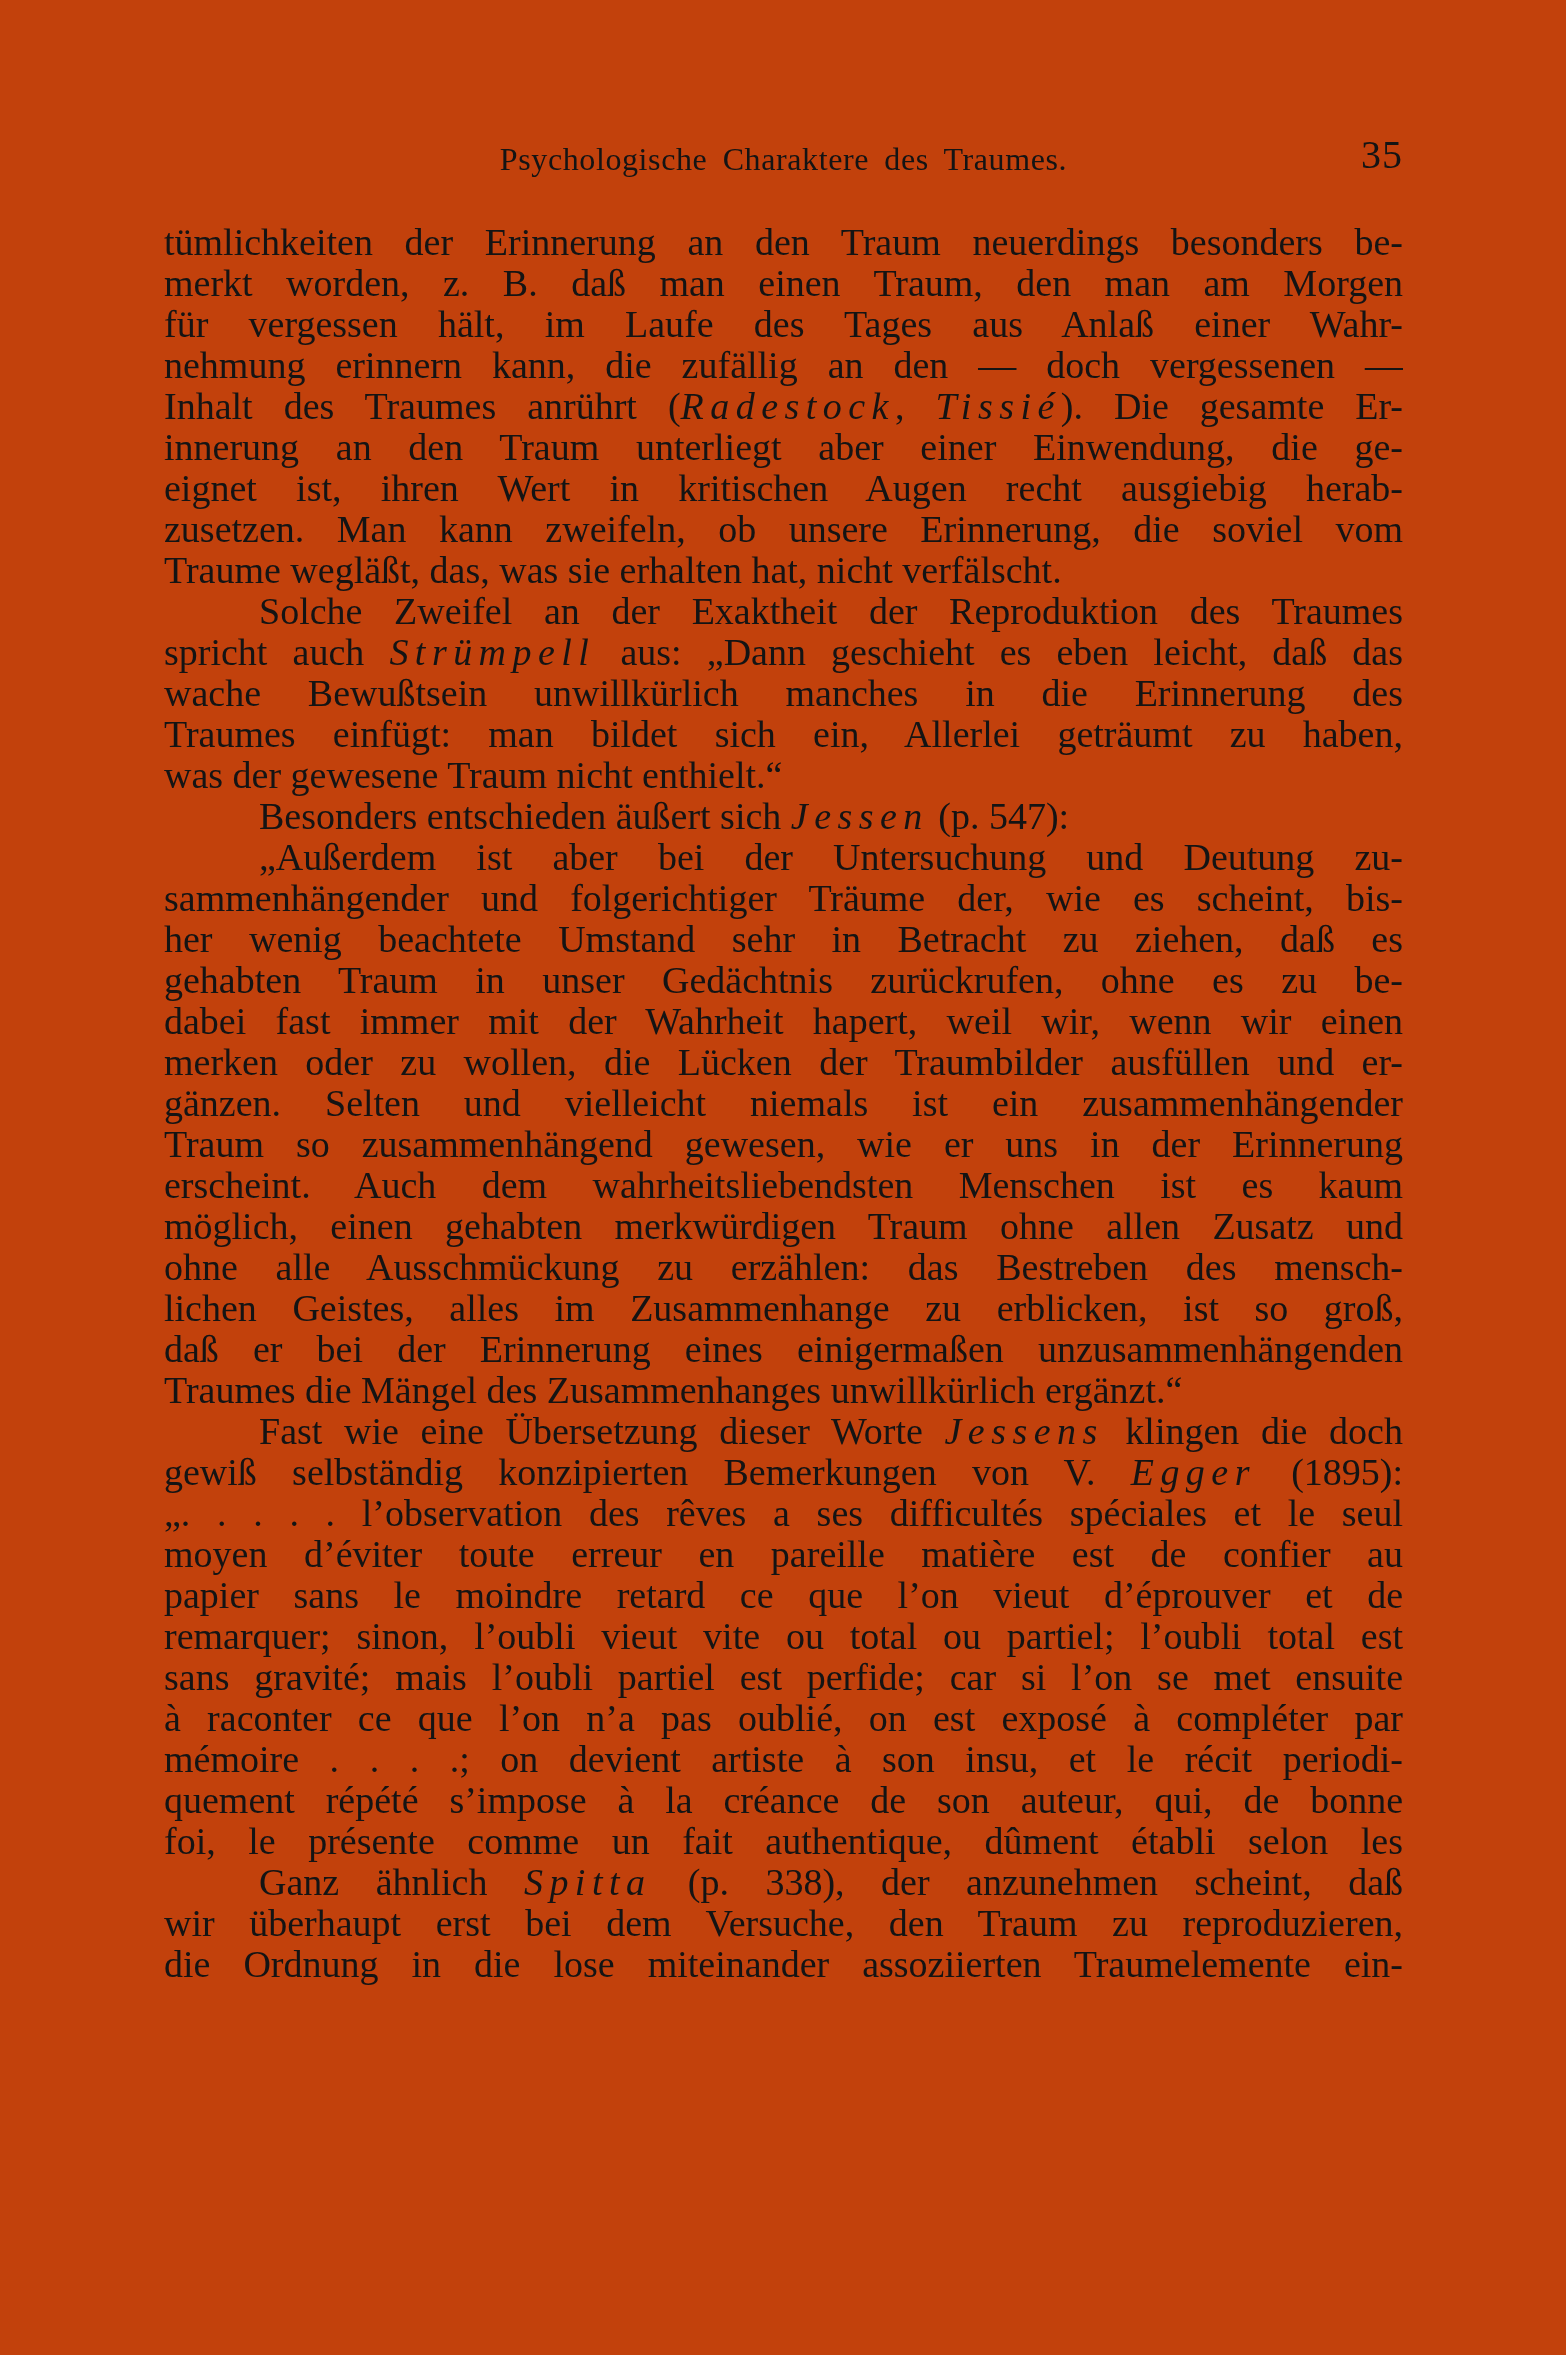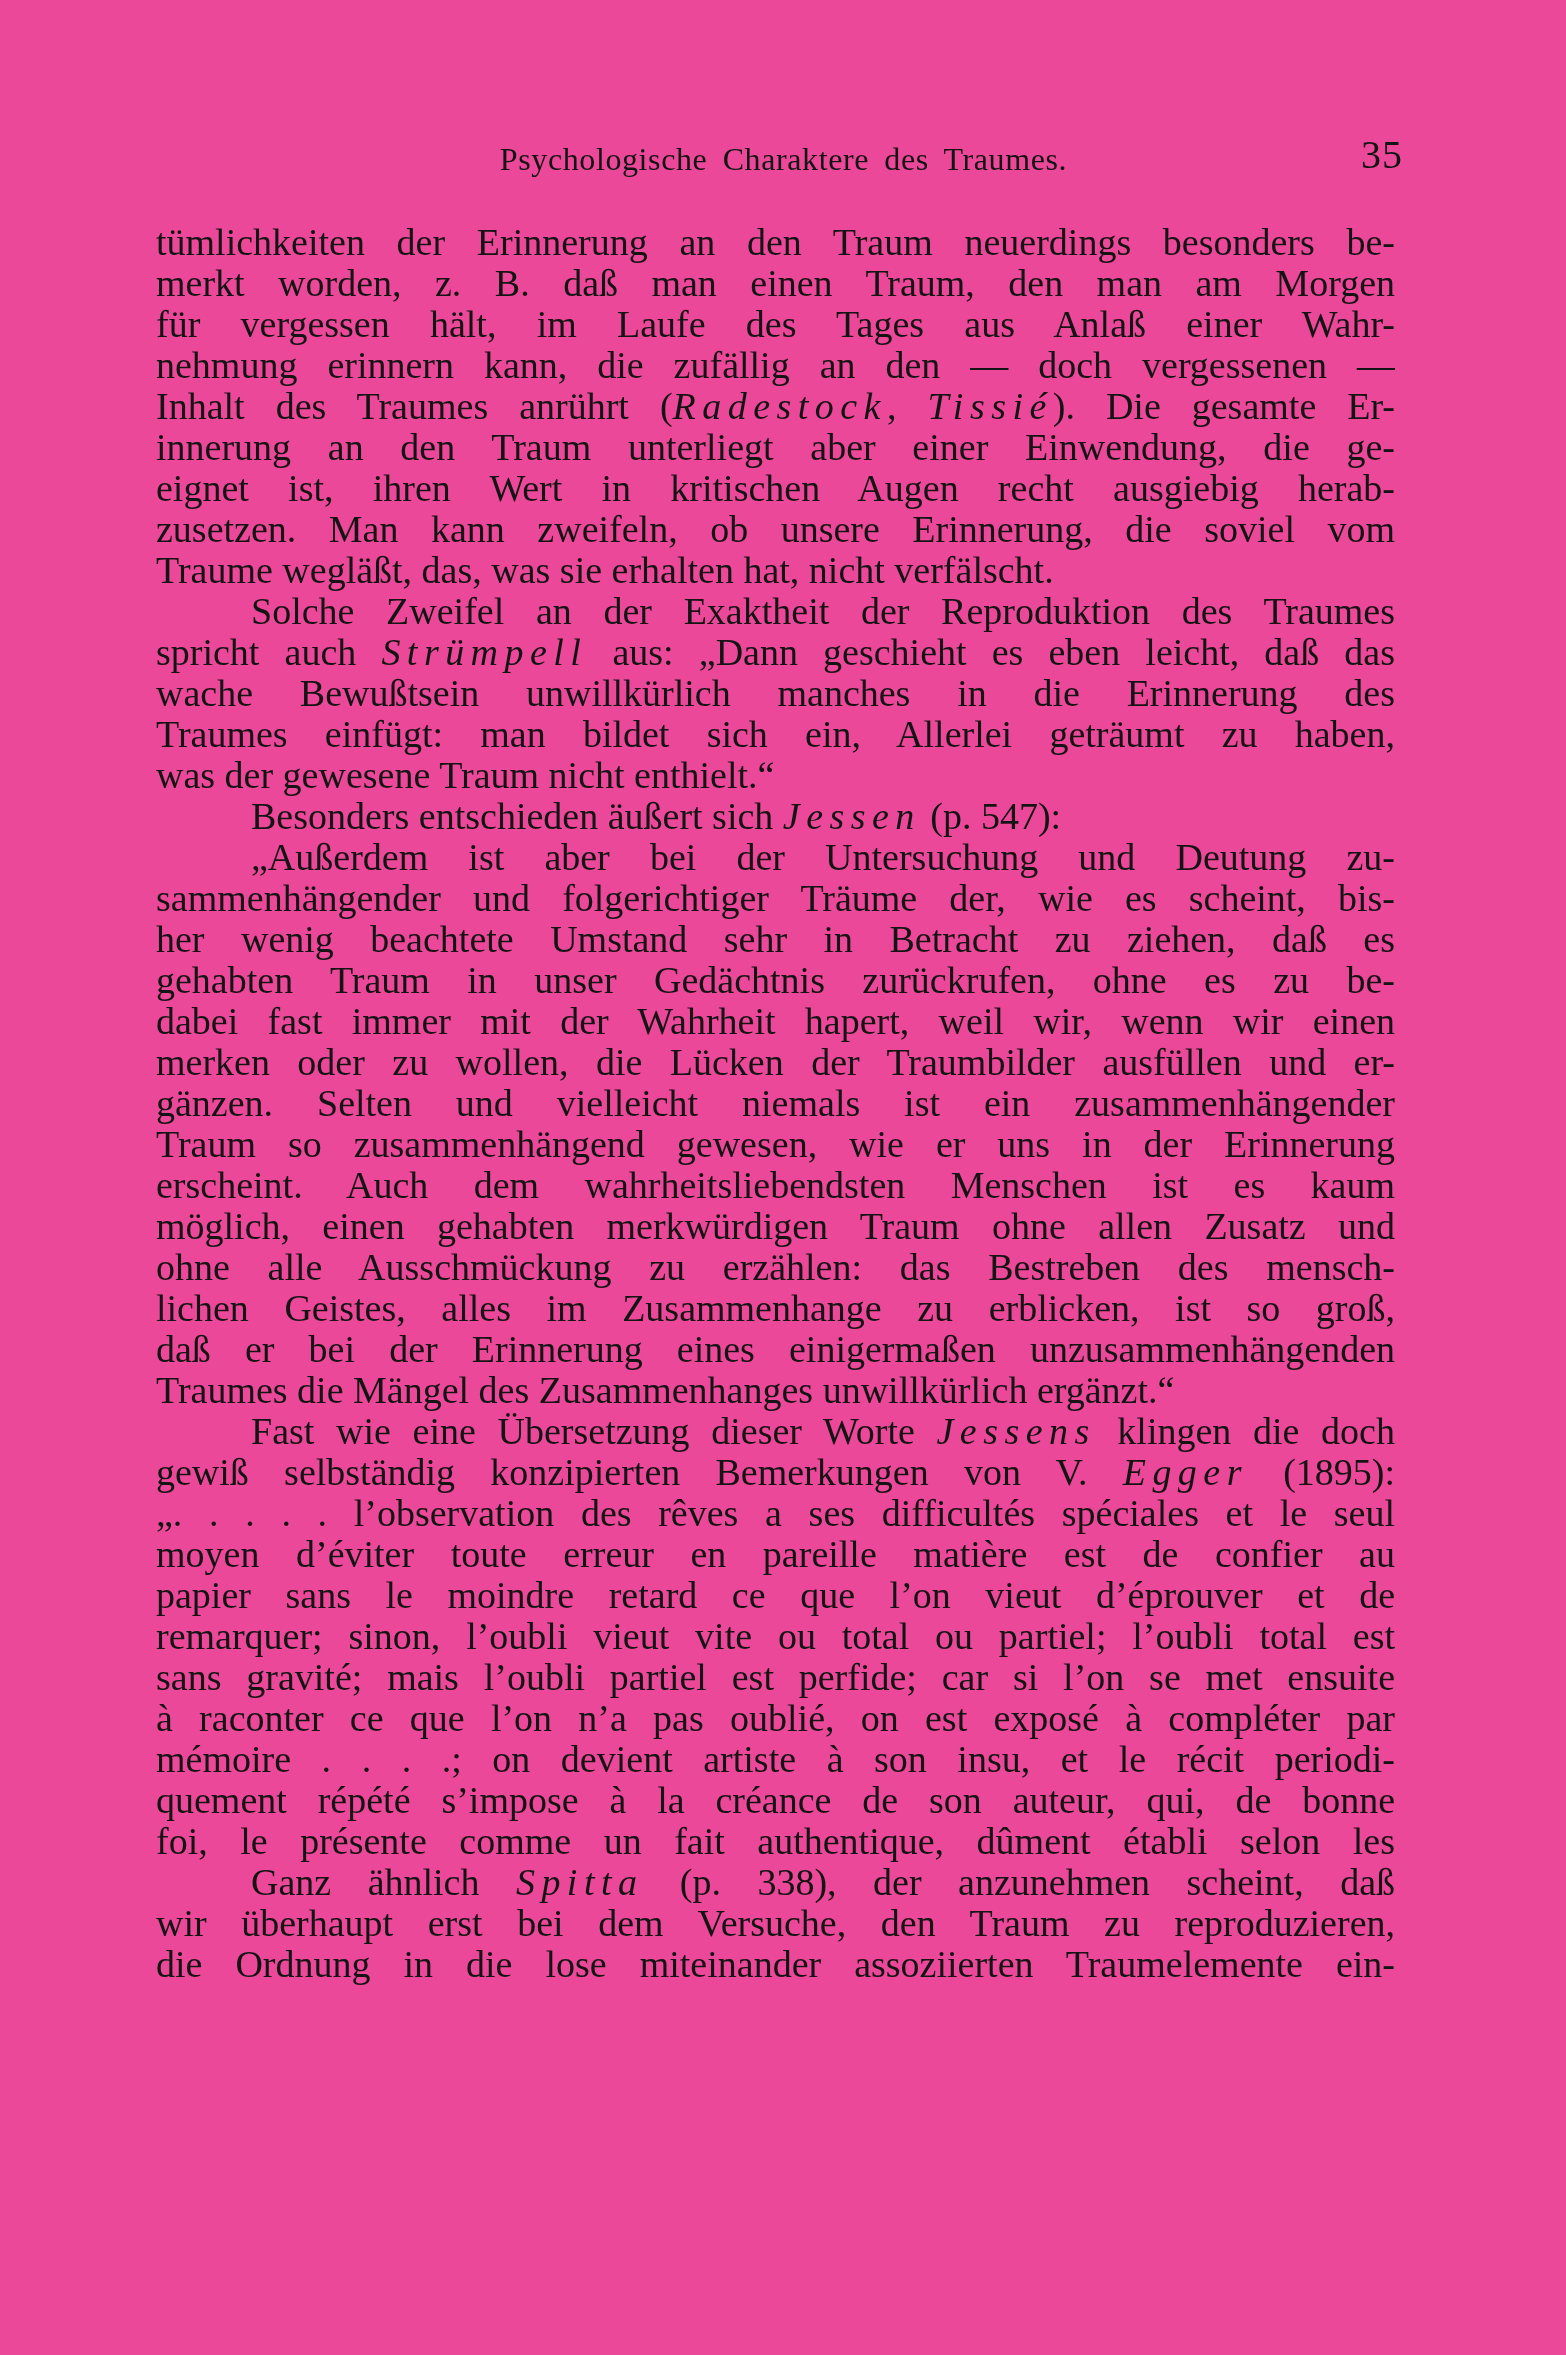--- a/index.html
+++ b/index.html
@@ -1,20 +1,20 @@
 <!DOCTYPE html>
 <html style="font-size:15px"><head>
 <meta charset="utf-8">
 <style>
   html, body { margin: 0; padding: 0; background: #e8e8e8; }
   .page {
     position: relative;
     width: 1566px;
     height: 2356px;
-    background: #ec4899;
+    background: #c2410c;
     font-family: "Liberation Serif", "DejaVu Serif", serif;
     color: #141414;
     margin: 0 auto;
     overflow: hidden;
   }
   .running-head {
     position: absolute;
     top: 137px;
     left: 164px;
     width: 1239px;
@@ -33,21 +33,21 @@
   .page-num {
     position: absolute;
     right: 0;
     top: -5.7px;
     font-size: 40px;
     letter-spacing: 1px;
   }
   .page-body {
     position: absolute;
     top: 222px;
-    left: 156px;
+    left: 164px;
     width: 1239px;
     font-size: 38px;
     line-height: 41px;
   }
   .line {
     height: 41px;
     overflow: hidden;
     text-align: justify;
     text-align-last: justify;
     white-space: nowrap;

